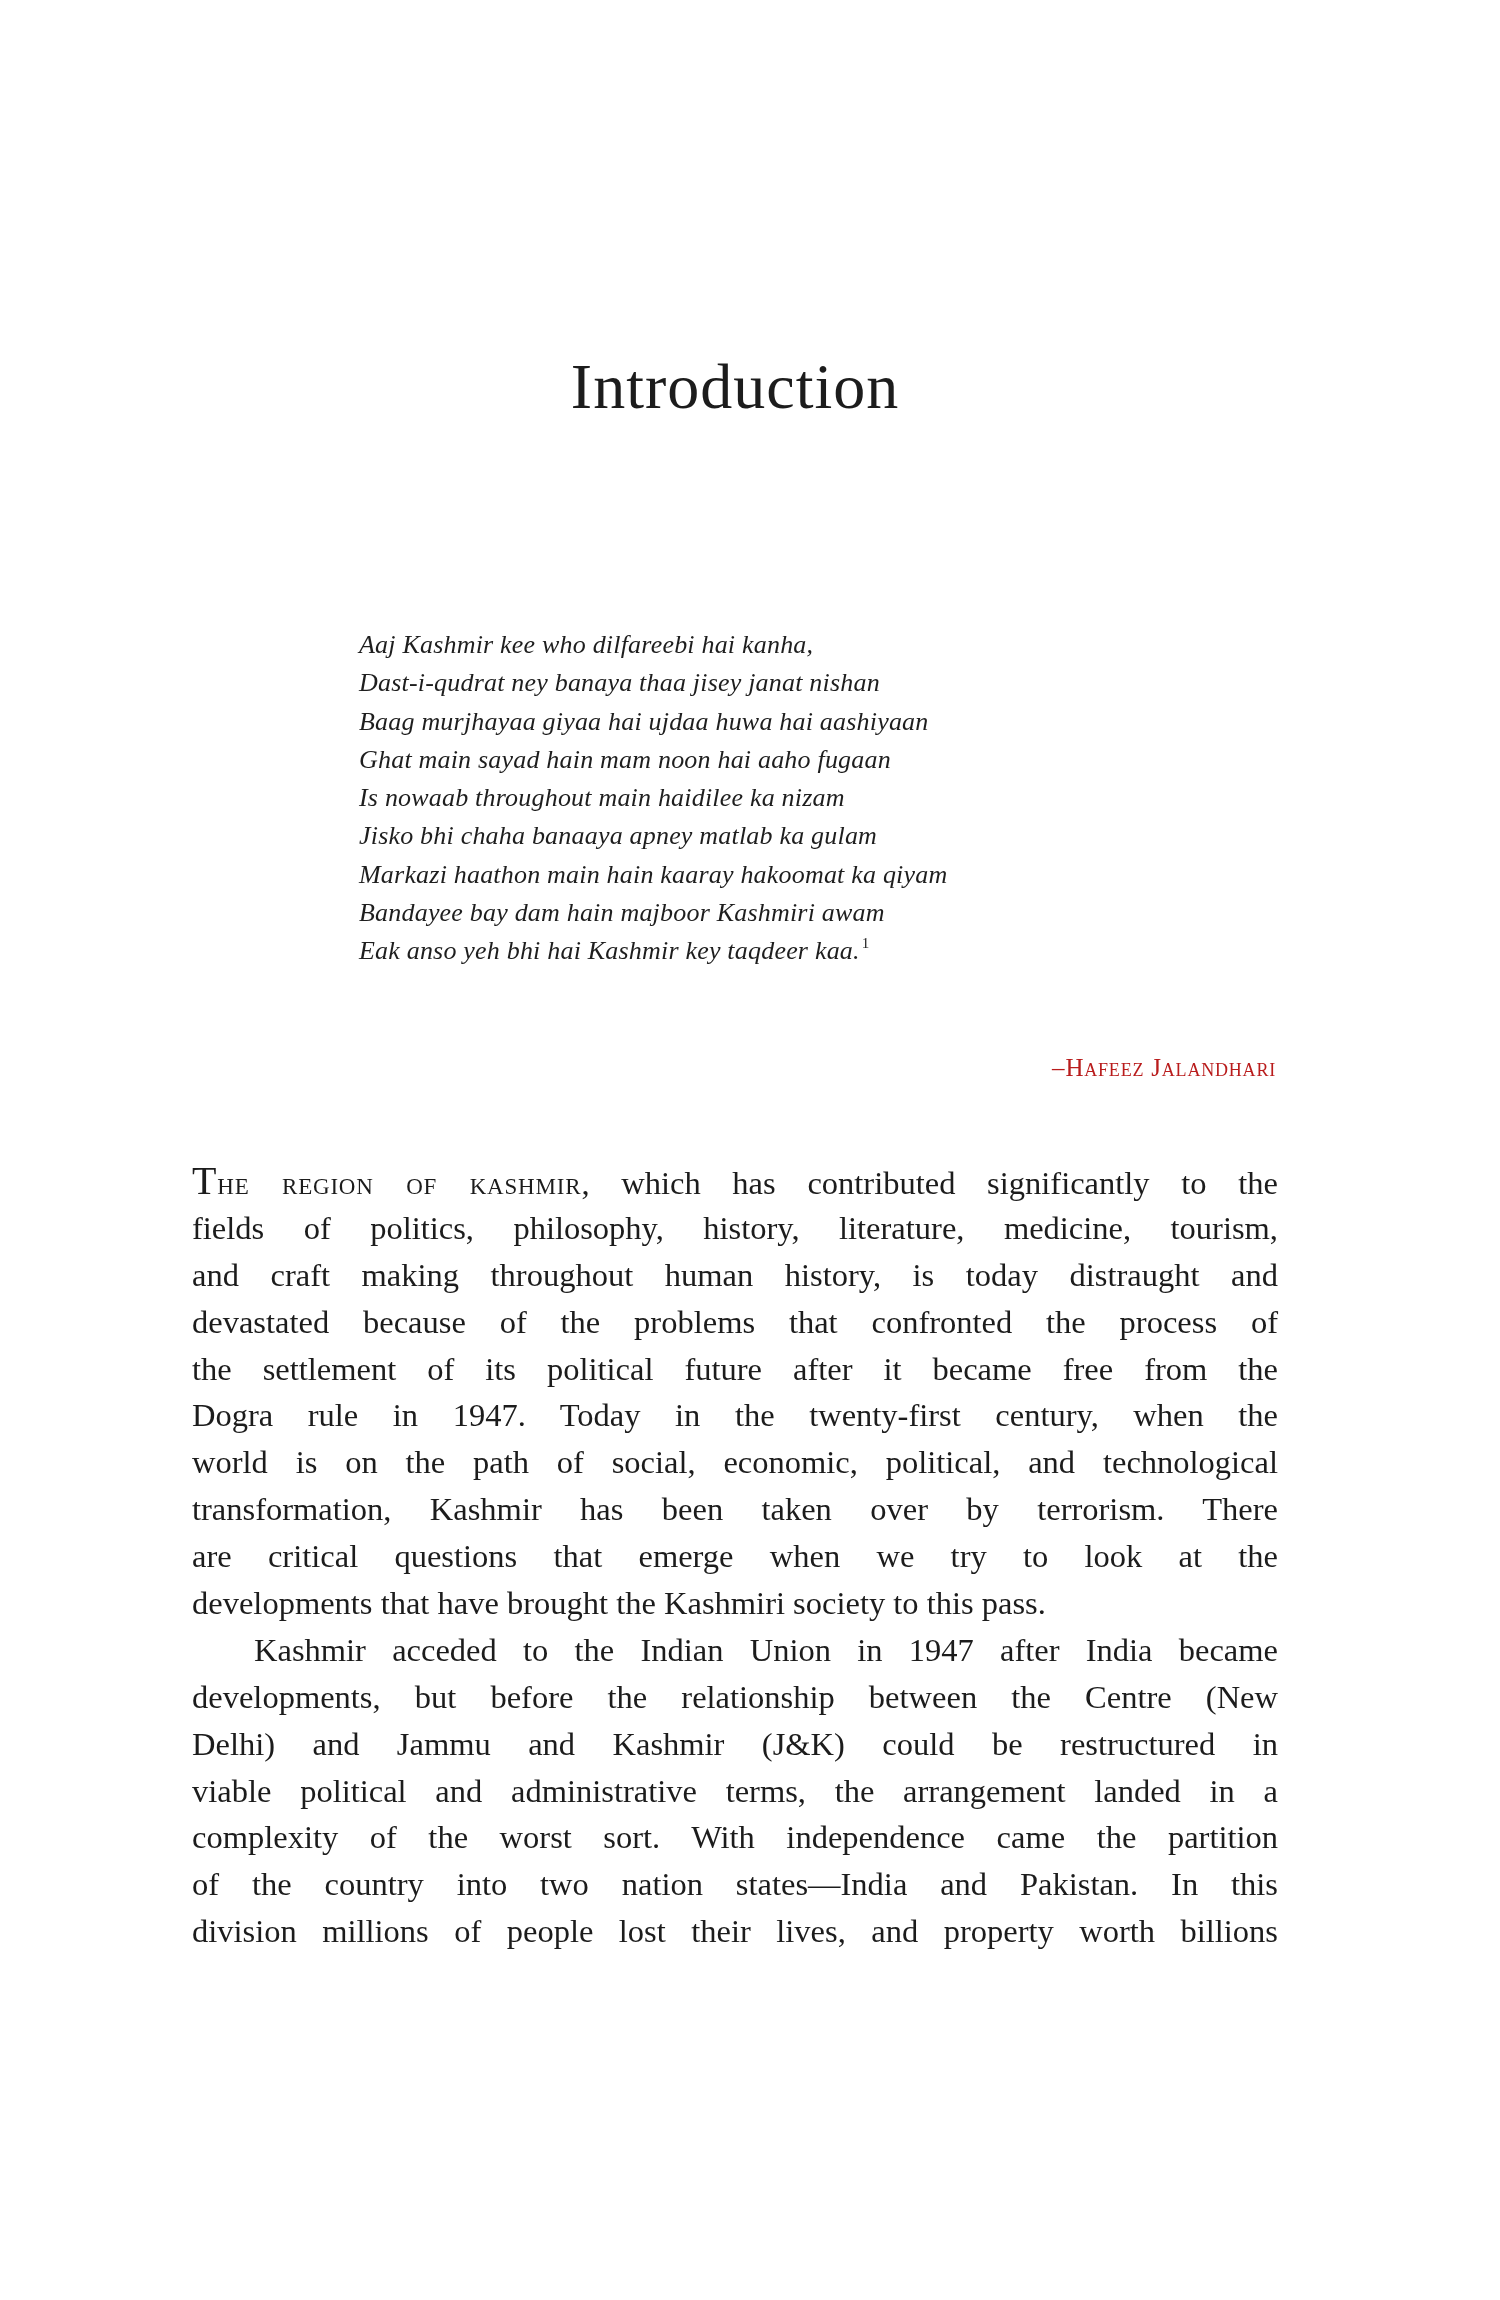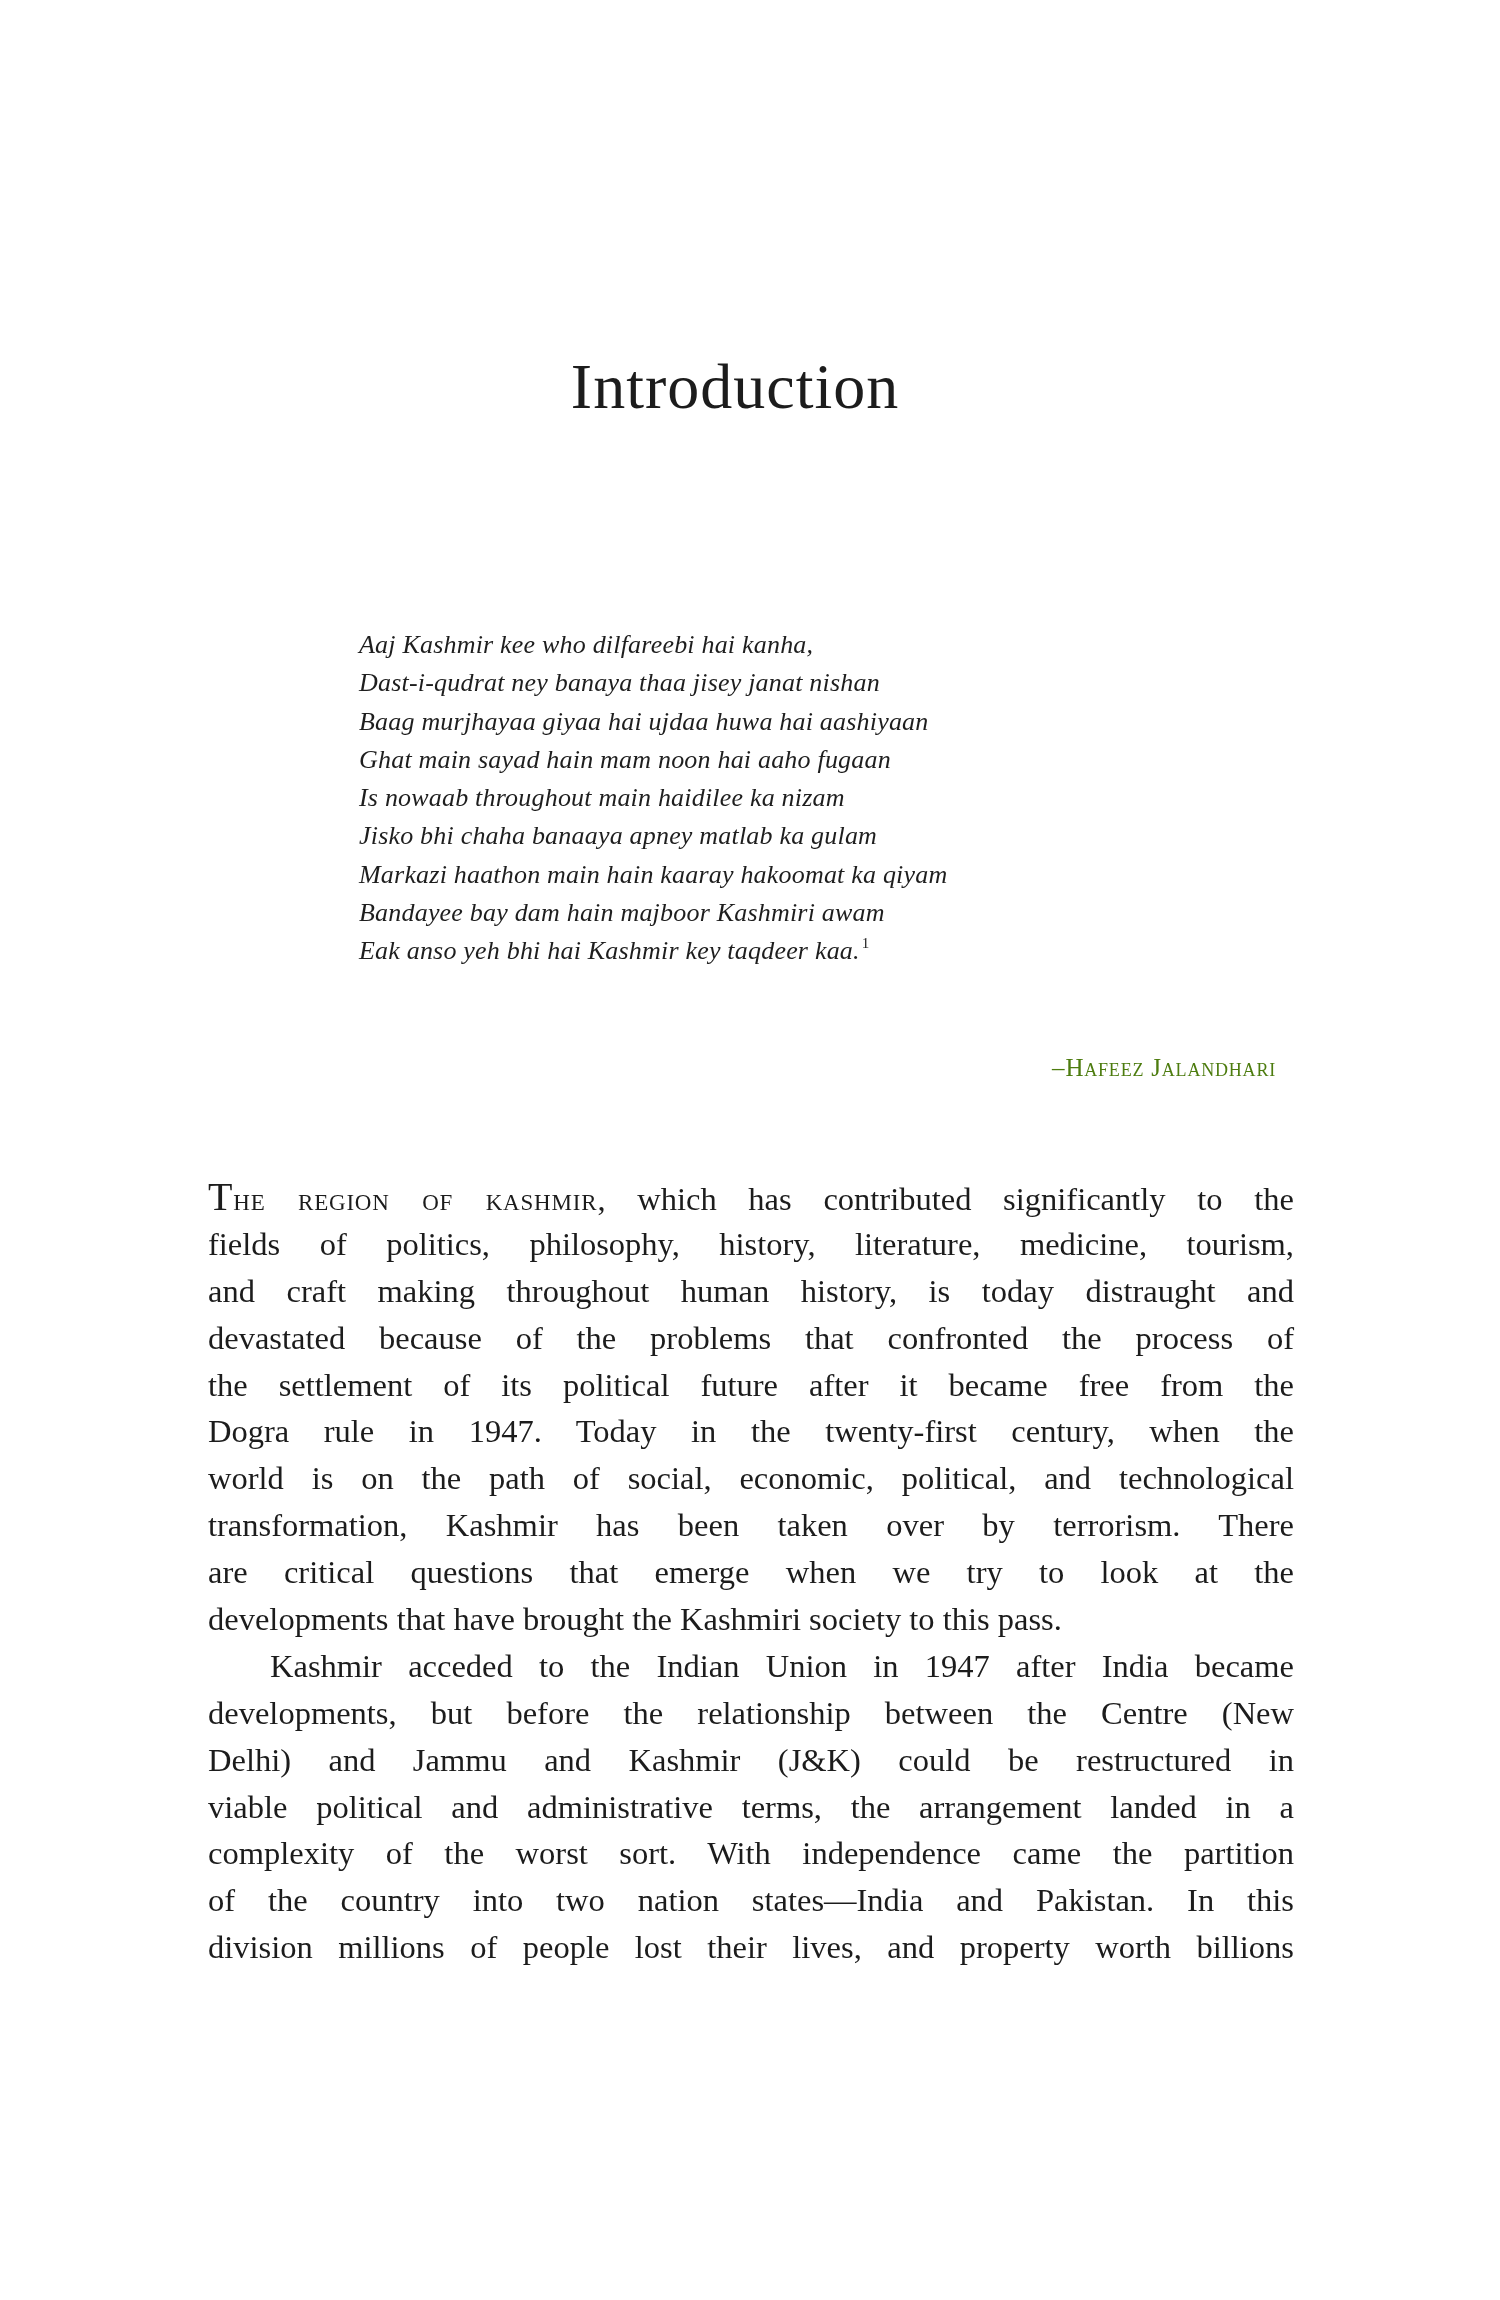--- a/index.html
+++ b/index.html
@@ -60,30 +60,30 @@
       line-height: 0;
       margin-left: 2px;
     }
     .attribution {
       position: absolute;
       right: 224px;
       top: 1052px;
       font-size: 25px;
       line-height: 32px;
       white-space: nowrap;
-      color: #4d7c0f;
+      color: #b91c1c;
       letter-spacing: 0.8px;
       font-variant: small-caps;
     }
     .body-text {
       position: absolute;
       left: 192px;
       top: 1158px;
       width: 1086px;
-      margin: 16px;
+      margin: 0;
     }
     .para {
       margin: 0;
       font-size: 32.5px;
       line-height: 46.9px;
       text-align: justify;
       text-align-last: left;
       color: #1c1c1c;
     }
     .lead-in {

